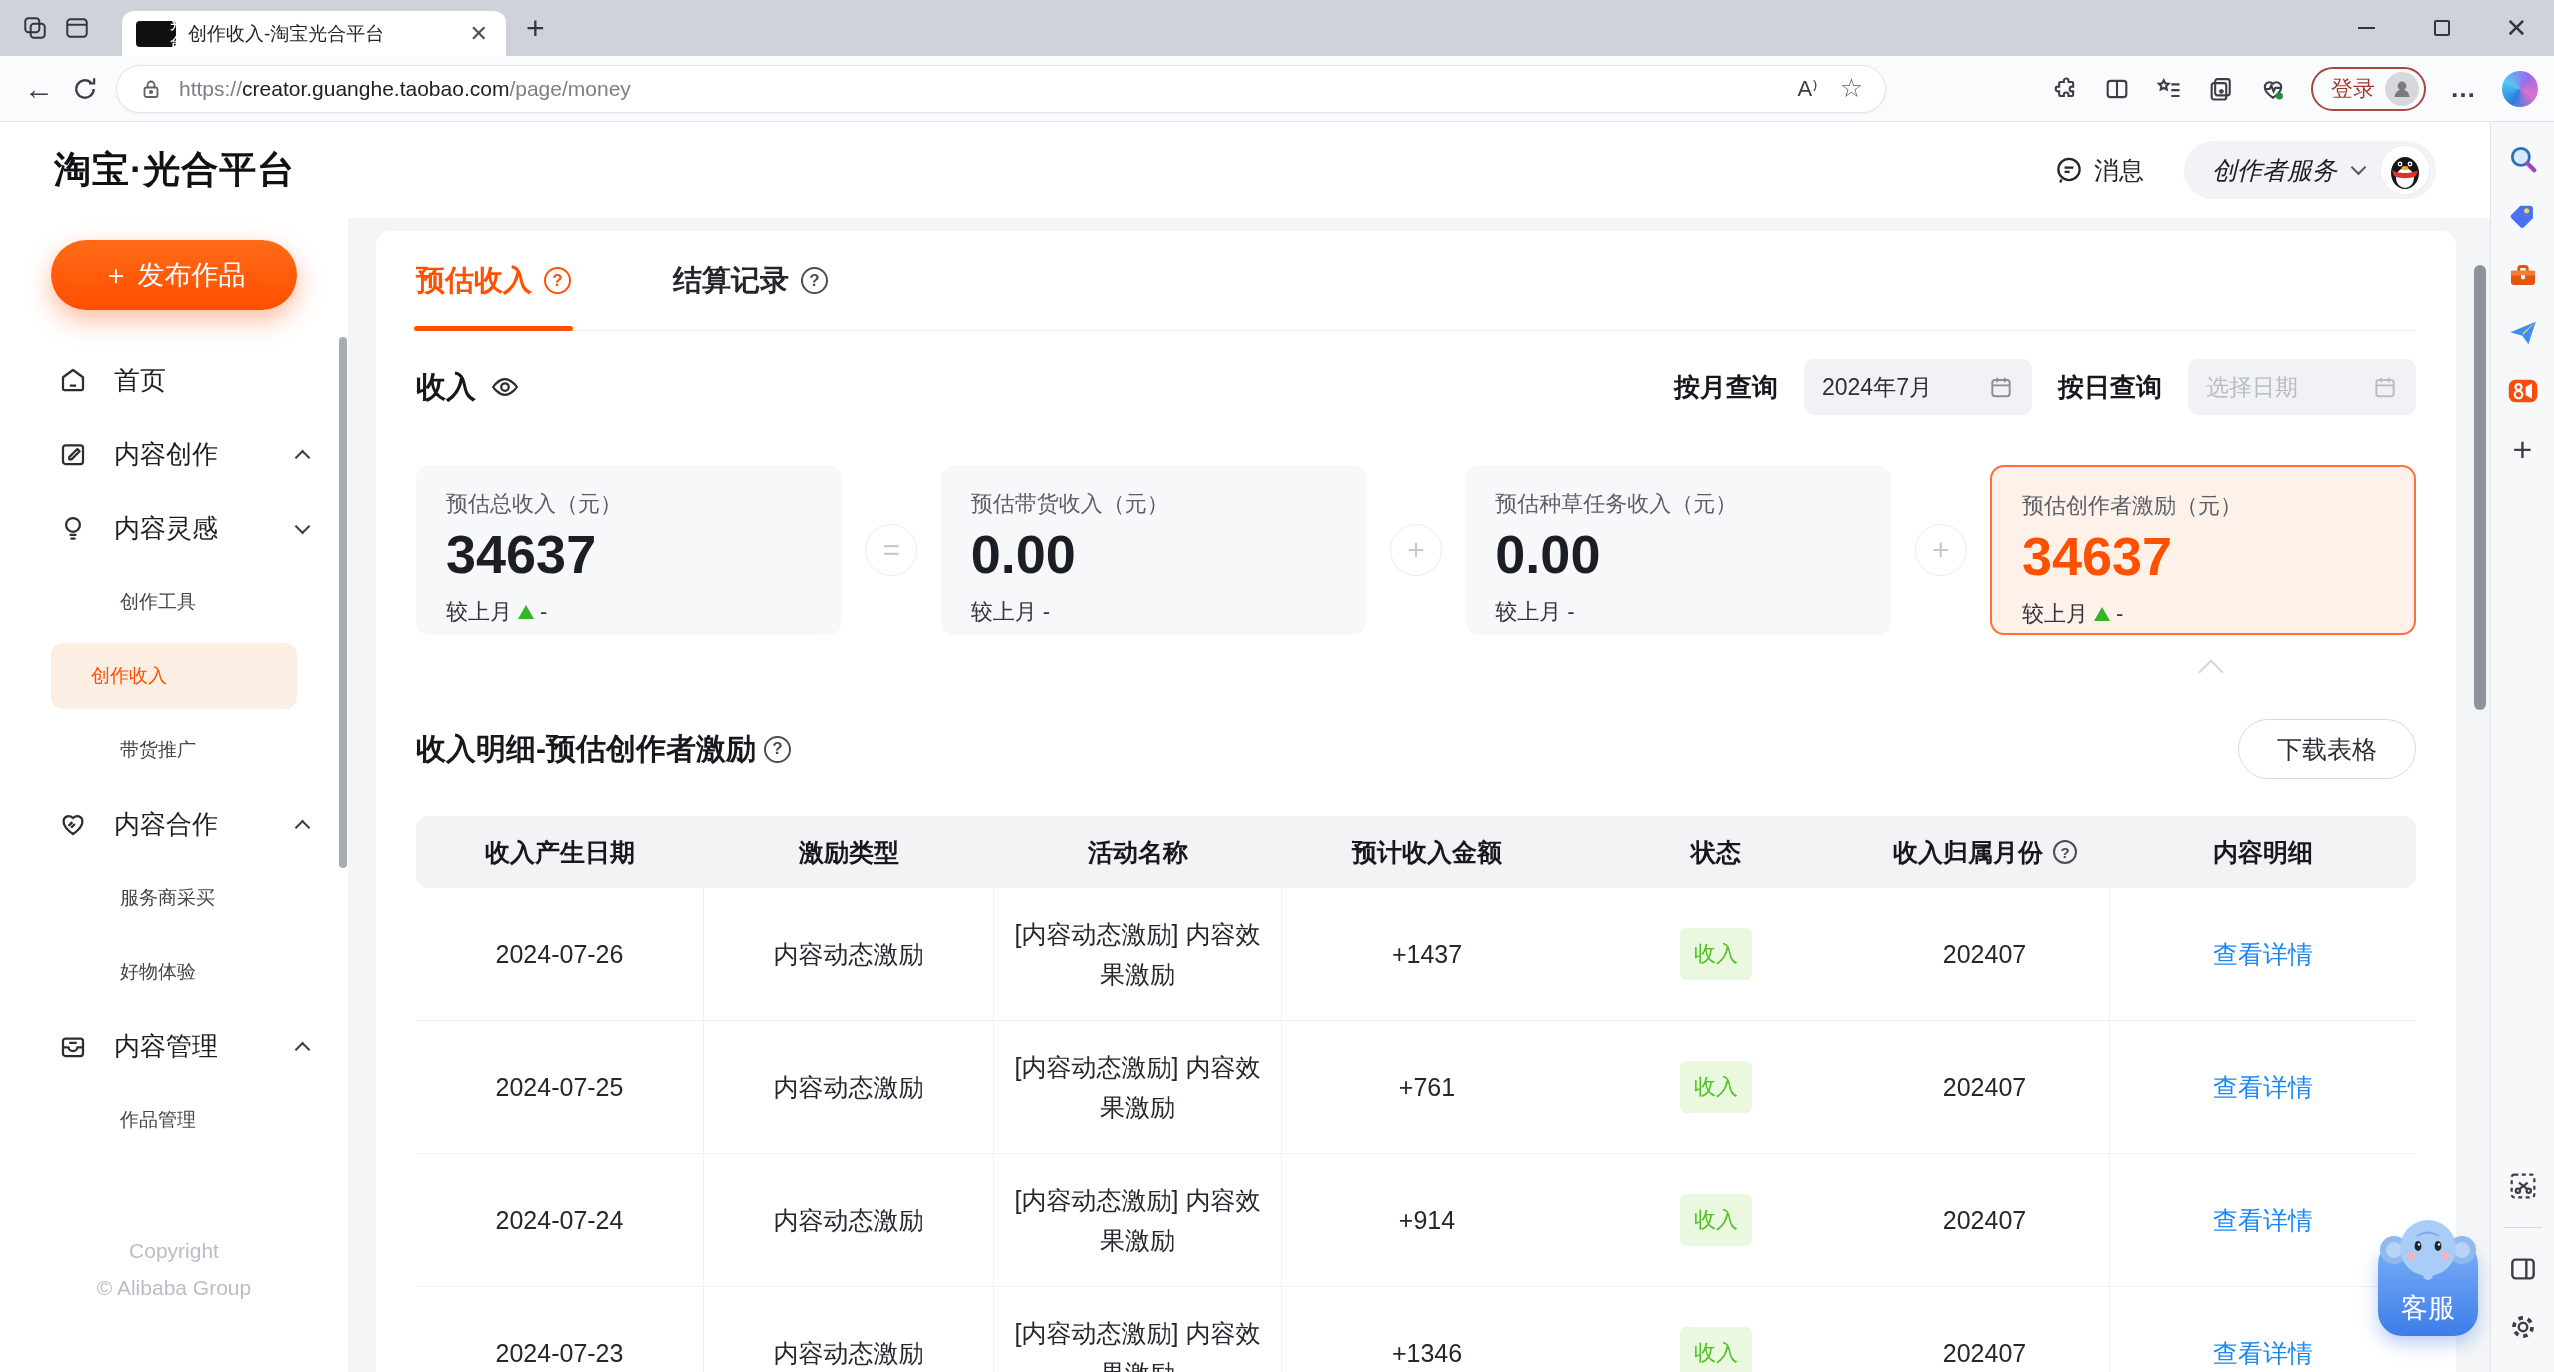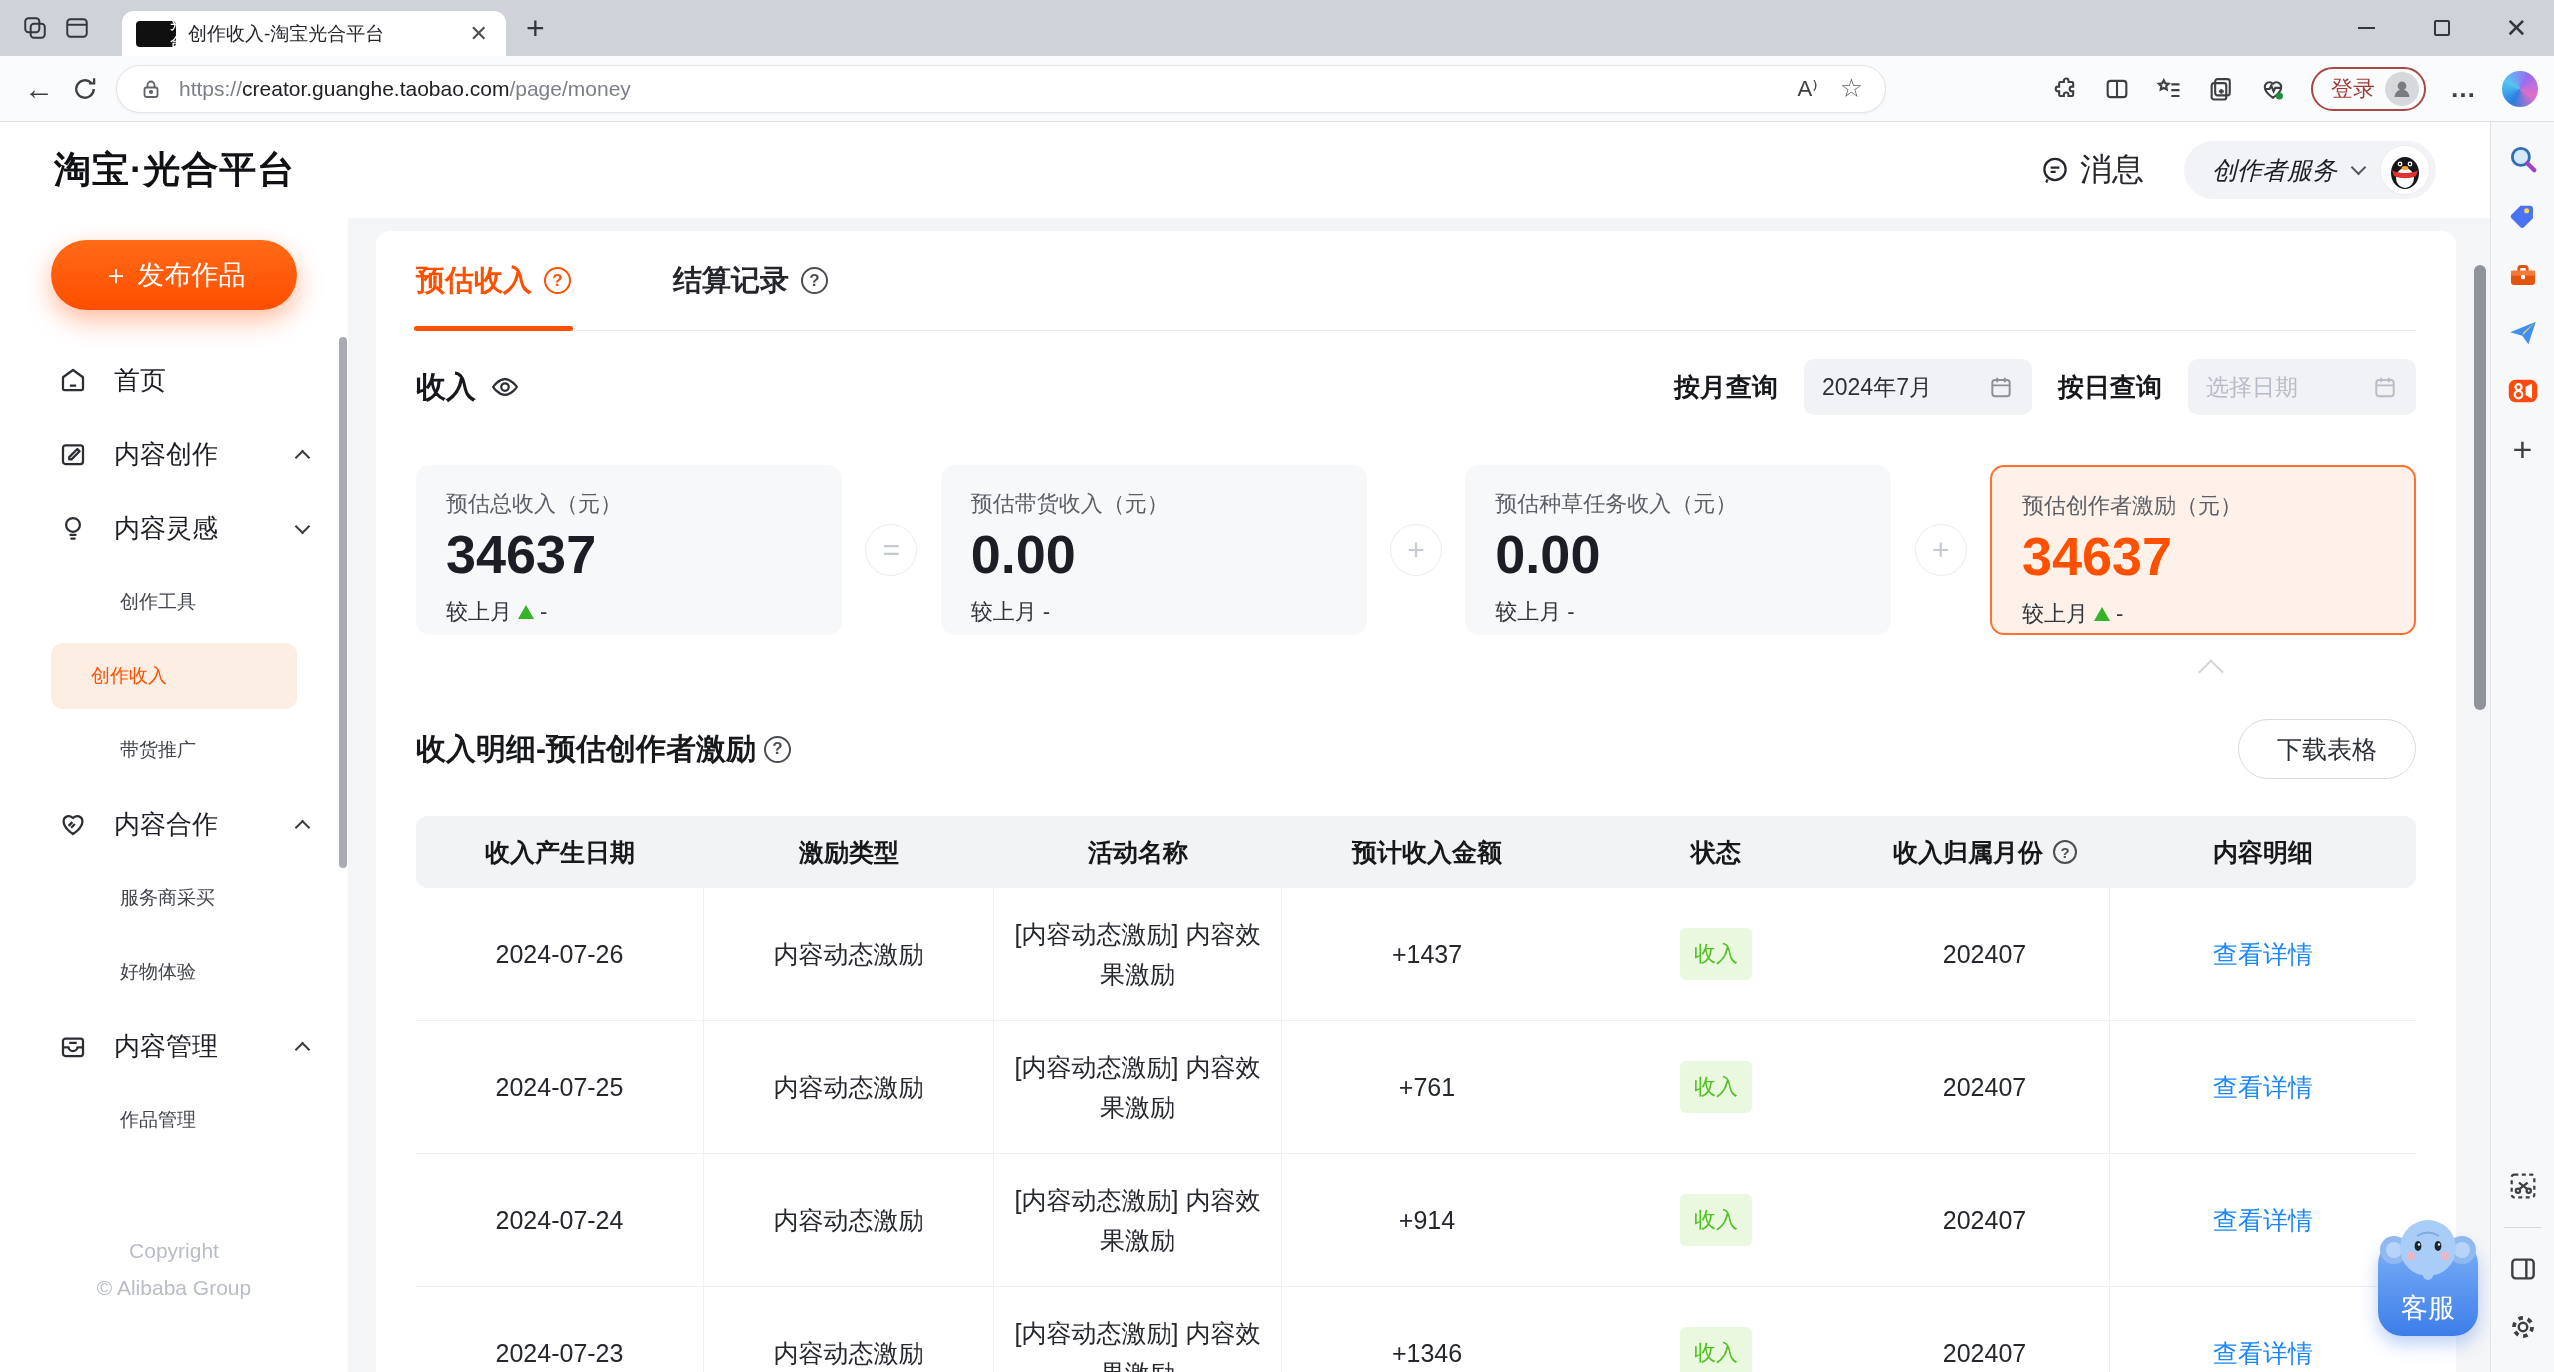--- a/index.html
+++ b/index.html
@@ -56,21 +56,21 @@
                   display:flex; flex-direction:column; align-items:center; padding:8px 0 16px; }
   .es-icon { width:46px; height:46px; margin:6px 0; display:flex; align-items:center; justify-content:center; border-radius:8px; }
   .es-plus { font-size:34px; color:#3c4043; font-weight:300; }
   .es-bottom { margin-top:auto; display:flex; flex-direction:column; align-items:center; }
   .es-divider { width:38px; height:1px; background:#d7d8dc; margin:12px 0; }
 
   
   .site-header { height:96px; display:flex; align-items:center; padding:0 54px; background:#fff; }
   .logo { font-size:37px; font-weight:800; color:#101114; letter-spacing:1px; }
   .header-right { margin-left:auto; display:flex; align-items:center; gap:40px; }
-  .messages { display:flex; align-items:center; gap:10px; font-size:32px; color:#24262b; }
+  .messages { display:flex; align-items:center; gap:10px; font-size:25px; color:#24262b; }
   .service-pill { height:58px; background:#f2f3f6; border-radius:29px; display:flex; align-items:center;
                   gap:16px; padding:0 6px 0 28px; font-size:25px; color:#1d1f24;font-style:italic; }
   .chev-down { width:11px; height:11px; border-right:2px solid #55585e; border-bottom:2px solid #55585e;
                transform:rotate(45deg); margin-top:-5px; }
   .qq-avatar { width:50px; height:50px; border-radius:50%; background:#fff; overflow:hidden; border:1px solid #ececf0; }
 
   
   .site-body { display:flex; height:1154px; background:#f4f5f7; }
   .site-sidebar { width:348px; background:#fff; position:relative; padding-top:22px; flex-shrink:0; }
   .publish-btn { width:246px; height:70px; margin:0 auto; border-radius:35px; color:#fff; font-size:27px;

